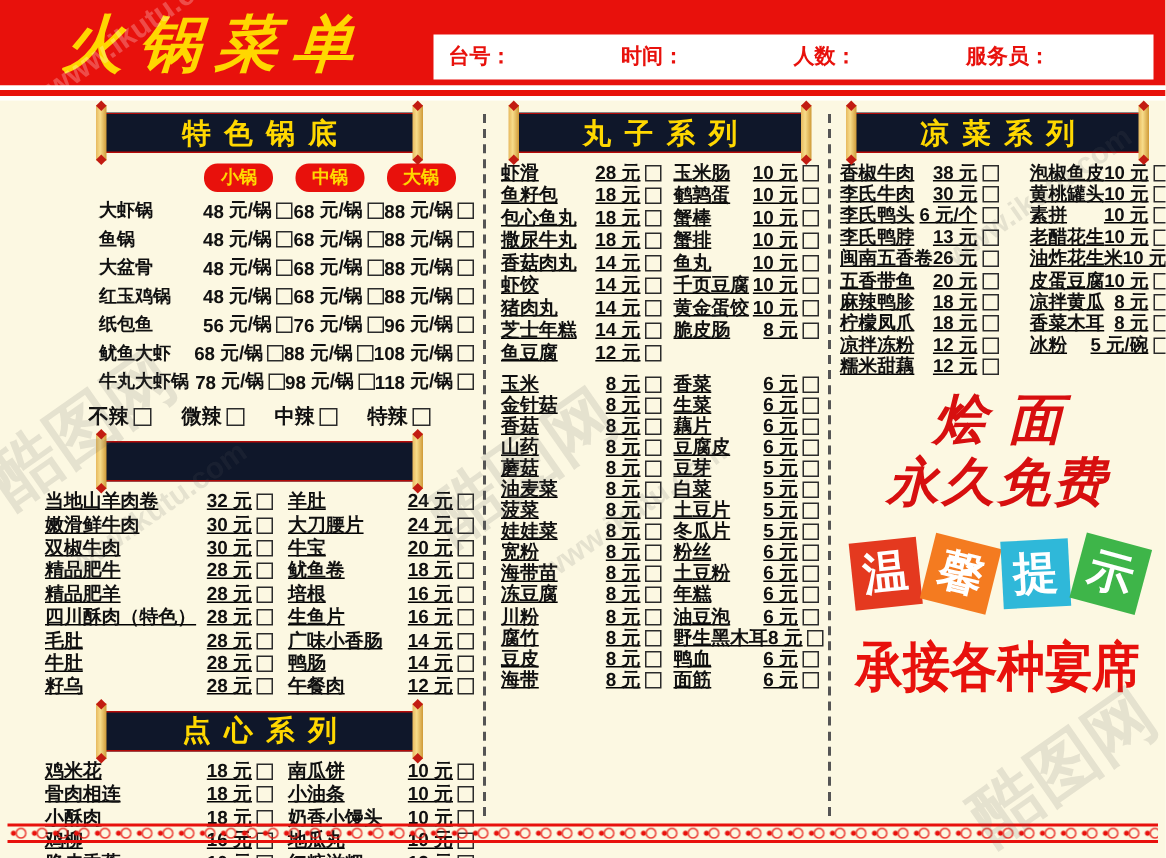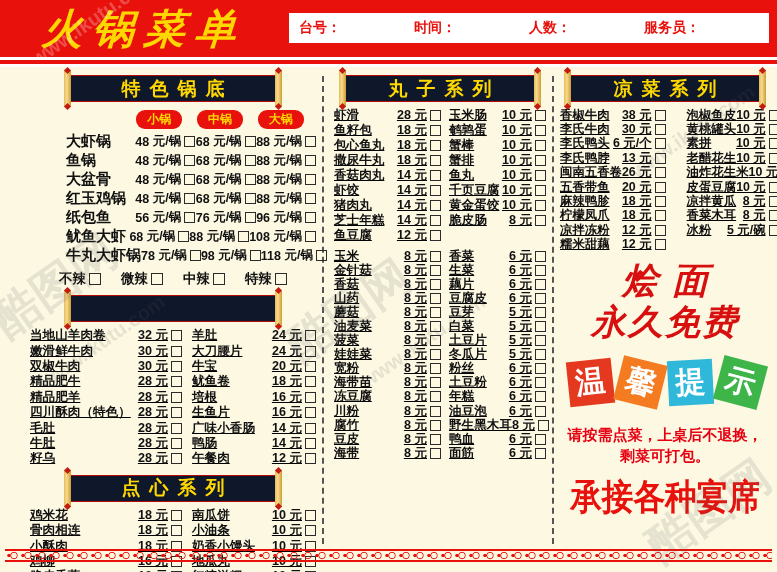--- a/index.html
+++ b/index.html
@@ -3,21 +3,21 @@
 <meta charset="utf-8">
 <style>
   html,body{margin:0;padding:0;}
   .page{position:relative;width:777px;height:572px;background:#fcf8e2;overflow:hidden;
         font-family:"Liberation Sans",sans-serif;-webkit-font-smoothing:antialiased;}
   
   .header{position:absolute;left:0;top:0;width:777px;height:57px;background:#e8110c;}
   .title{position:absolute;left:42px;top:2px;font-family:"DejaVu Serif",serif;
          font-style:italic;font-weight:bold;font-size:41px;color:#ffd700;
          letter-spacing:10px;transform:skewX(-4deg);white-space:nowrap;}
-  .fieldbox{position:absolute;left:289px;top:13px;width:480px;height:30px;background:#ffffff;
+  .fieldbox{position:absolute;left:289px;top:23px;width:480px;height:30px;background:#ffffff;
             display:flex;align-items:center;padding:0 10px;box-sizing:border-box;}
   .fieldbox .field{display:flex;align-items:center;flex:1;}
   .fieldbox .flabel{color:#e8110c;font-weight:bold;font-size:14px;white-space:nowrap;}
   .fieldbox .fblank{flex:1;height:16px;}
   .hdiv1{position:absolute;left:0;top:57px;width:777px;height:3px;background:#ffffff;}
   .hdiv2{position:absolute;left:0;top:60px;width:777px;height:4px;background:#e8110c;}
   .hdiv3{position:absolute;left:0;top:64px;width:777px;height:3px;background:#ffffff;}
   
   .vdash{position:absolute;top:76px;bottom:28px;width:0;border-left:2px dashed #555;}
   .vdash.d1{left:322px;} .vdash.d2{left:552px;}
@@ -42,21 +42,21 @@
   
   .cbx{display:inline-block;width:10px;height:10px;border:1.6px solid #2b2b2b;
        background:transparent;margin-left:3px;vertical-align:-1px;flex:none;}
   .cbx.small{width:9px;height:9px;}
   
   .pillrow{display:flex;margin:7px 0 3px 104px;}
   .pill{width:62px;text-align:center;margin-right:10px;}
   .pill span{display:inline-block;background:#e8110c;color:#ffd800;font-weight:bold;
              font-size:12px;padding:1px 11px;border-radius:9px;white-space:nowrap;}
   .potrow{display:flex;align-items:center;height:19px;padding-left:36px;}
-  .potname{width:82px;font-weight:bold;font-size:15px;color:#111;white-space:nowrap;}
+  .potname{width:82px;font-weight:bold;font-size:12px;color:#111;white-space:nowrap;}
   .potcell{width:72px;display:flex;align-items:center;justify-content:flex-end;
            font-weight:bold;font-size:12.5px;color:#111;white-space:nowrap;}
   .spice{display:flex;justify-content:center;gap:20px;margin-top:5px;font-weight:bold;
          font-size:13.5px;color:#111;}
   .spice .sp{display:flex;align-items:center;white-space:nowrap;}
   
   .twocol{display:flex;margin-top:6px;}
   .ilist{display:flex;flex-direction:column;text-decoration:underline;}
   .item{display:flex;align-items:center;justify-content:space-between;
         font-weight:bold;color:#111;white-space:nowrap;}
@@ -1108,24 +1108,20 @@
 
         <div class="tile t2" style="background: rgb(47, 184, 217);">
           <span>提</span>
         </div>
 
         <div class="tile t3" style="background: rgb(62, 181, 73);">
           <span>示</span>
         </div>
       </div>
 
-    <div class="notice">
-      <div>请按需点菜，上桌后不退换，</div>
-      <div>剩菜可打包。</div>
-    </div>
 
     <div class="banquet">承接各种宴席</div>
   </div>
 
   <div class="ornament"></div>
 
   <span class="wm logo" style="left:-14px;top:255px;">酷图网</span>
   <span class="wm site" style="left:30px;top:330px;">www.ikutu.com</span>
   <span class="wm logo" style="left:280px;top:280px;">酷图网</span>
   <span class="wm site" style="left:350px;top:330px;">www.ikutu.com</span>

